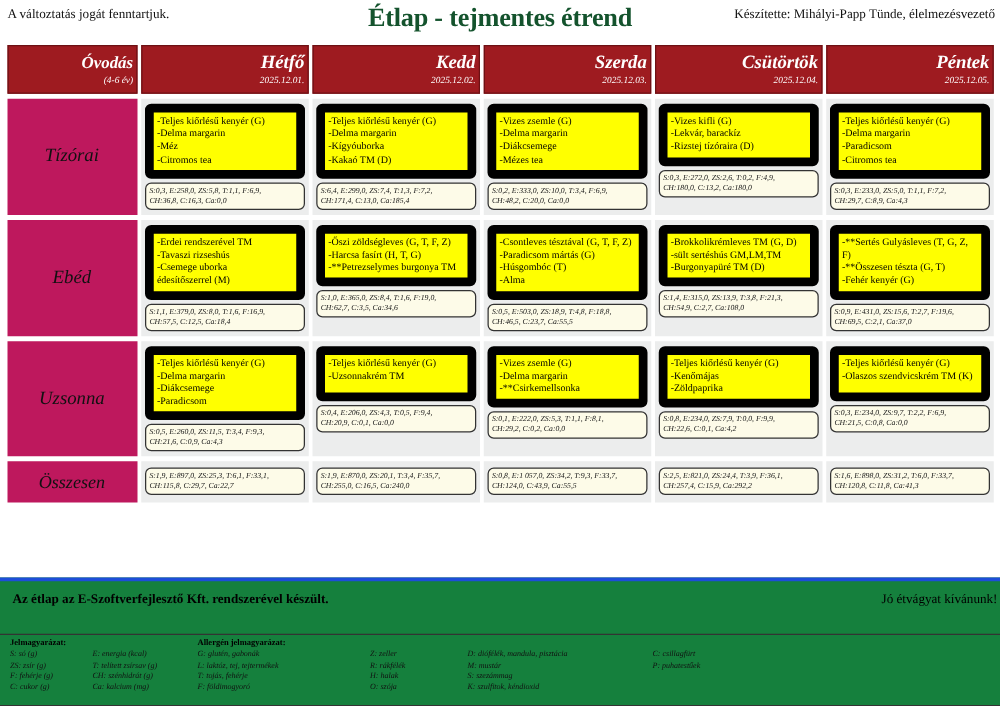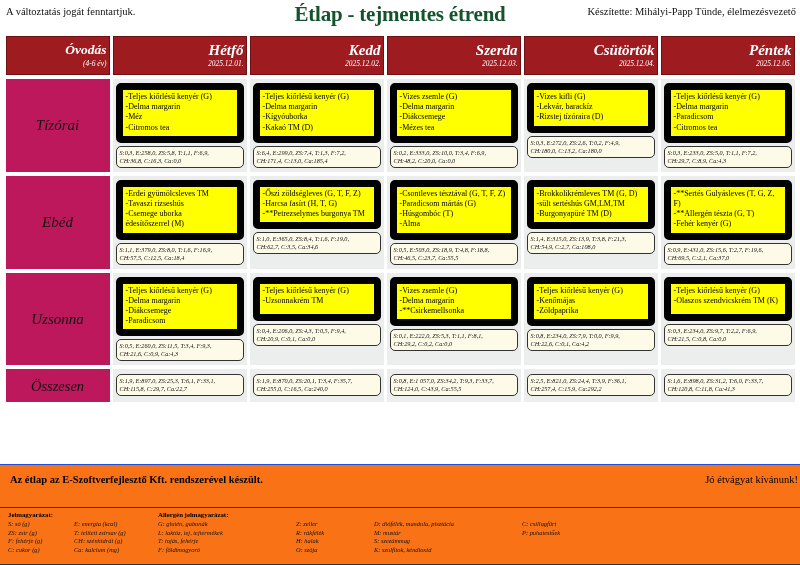--- a/index.html
+++ b/index.html
@@ -115,22 +115,22 @@
   }
   .nutbox .nl{display:block;}
 
   tr.totalrow td.cell{padding-top:5px;padding-bottom:6px;}
   tr.totalrow .nutbox{margin-top:0;}
 
   
   .footwrap{
     position:absolute;
     left:0;right:0;bottom:0;
-    background:#f97316;
-    border-top:1px solid #1d4ed8;
+    background:#15803d;
+    border-top:3px solid #1d4ed8;
     height:100px;
   }
   .footline{
     position:relative;
     height:30px;
     padding:8px 8px 0 8px;
     box-sizing:border-box;
   }
   .foot-left{
     position:absolute;left:10px;top:9px;
@@ -277,21 +277,21 @@
           <div class="nutbox">
             <span class="nl">S:0,3, E:233,0, ZS:5,0, T:1,1, F:7,2,</span>
             <span class="nl">CH:29,7, C:8,9, Ca:4,3</span>
           </div>
         </td>
       </tr>
       <tr>
         <td class="rowlabel"><span>Ebéd</span></td>
         <td class="cell">
           <div class="foodbox">
-            <span class="it">-Erdei gyümölcsleves TM</span>
+            <span class="it">-Erdei rendszerével TM</span>
             <span class="it">-Tavaszi rizseshús</span>
             <span class="it">-Csemege uborka</span>
             <span class="it">édesítőszerrel (M)</span>
           </div>
           <div class="nutbox">
             <span class="nl">S:1,1, E:379,0, ZS:8,0, T:1,6, F:16,9,</span>
             <span class="nl">CH:57,5, C:12,5, Ca:18,4</span>
           </div>
         </td>
         <td class="cell">
@@ -324,21 +324,21 @@
             <span class="it">-Burgonyapüré TM (D)</span>
           </div>
           <div class="nutbox">
             <span class="nl">S:1,4, E:315,0, ZS:13,9, T:3,8, F:21,3,</span>
             <span class="nl">CH:54,9, C:2,7, Ca:108,0</span>
           </div>
         </td>
         <td class="cell">
           <div class="foodbox">
             <span class="it">-**Sertés Gulyásleves (T, G, Z, F)</span>
-            <span class="it">-**Allergén tészta  (G, T)</span>
+            <span class="it">-**Összesen tészta  (G, T)</span>
             <span class="it">-Fehér kenyér  (G)</span>
           </div>
           <div class="nutbox">
             <span class="nl">S:0,9, E:431,0, ZS:15,6, T:2,7, F:19,6,</span>
             <span class="nl">CH:69,5, C:2,1, Ca:37,0</span>
           </div>
         </td>
       </tr>
       <tr>
         <td class="rowlabel"><span>Uzsonna</span></td>

